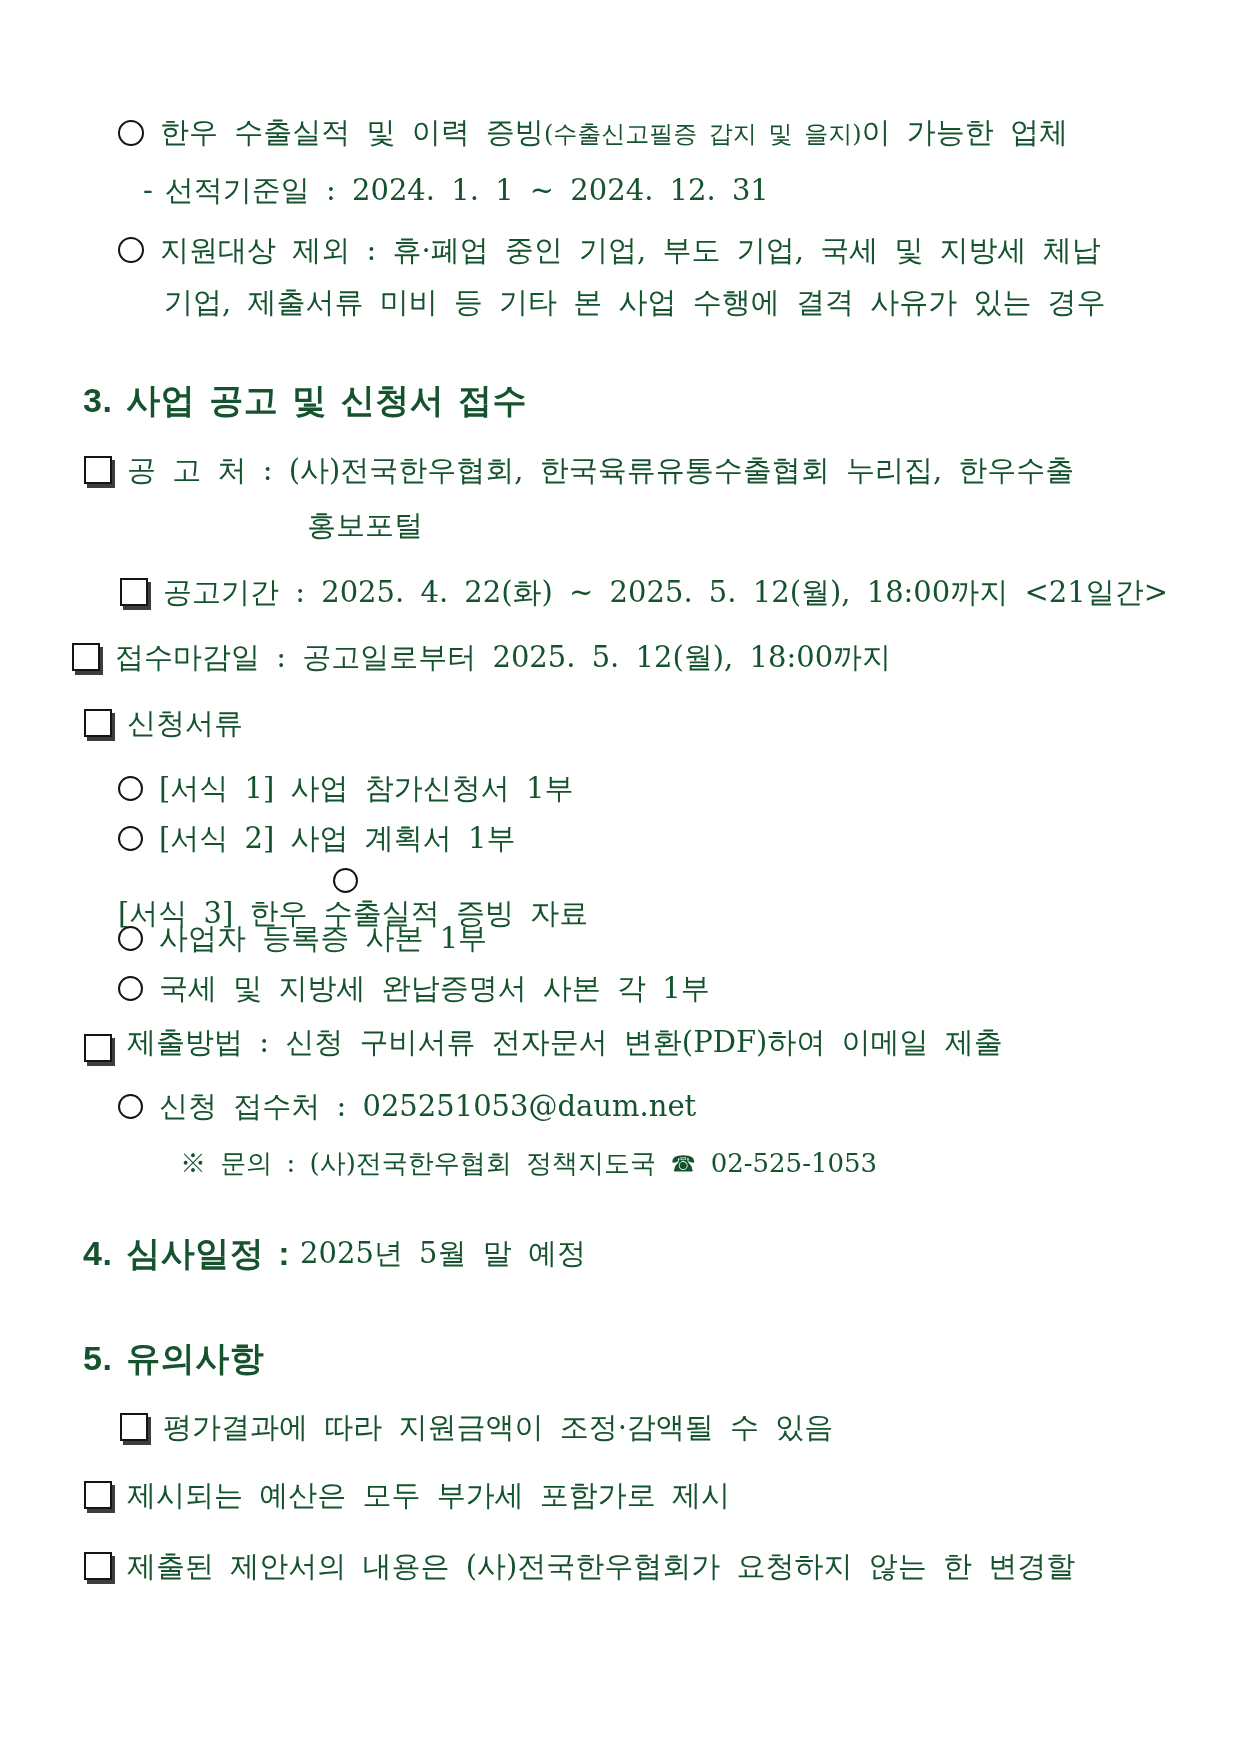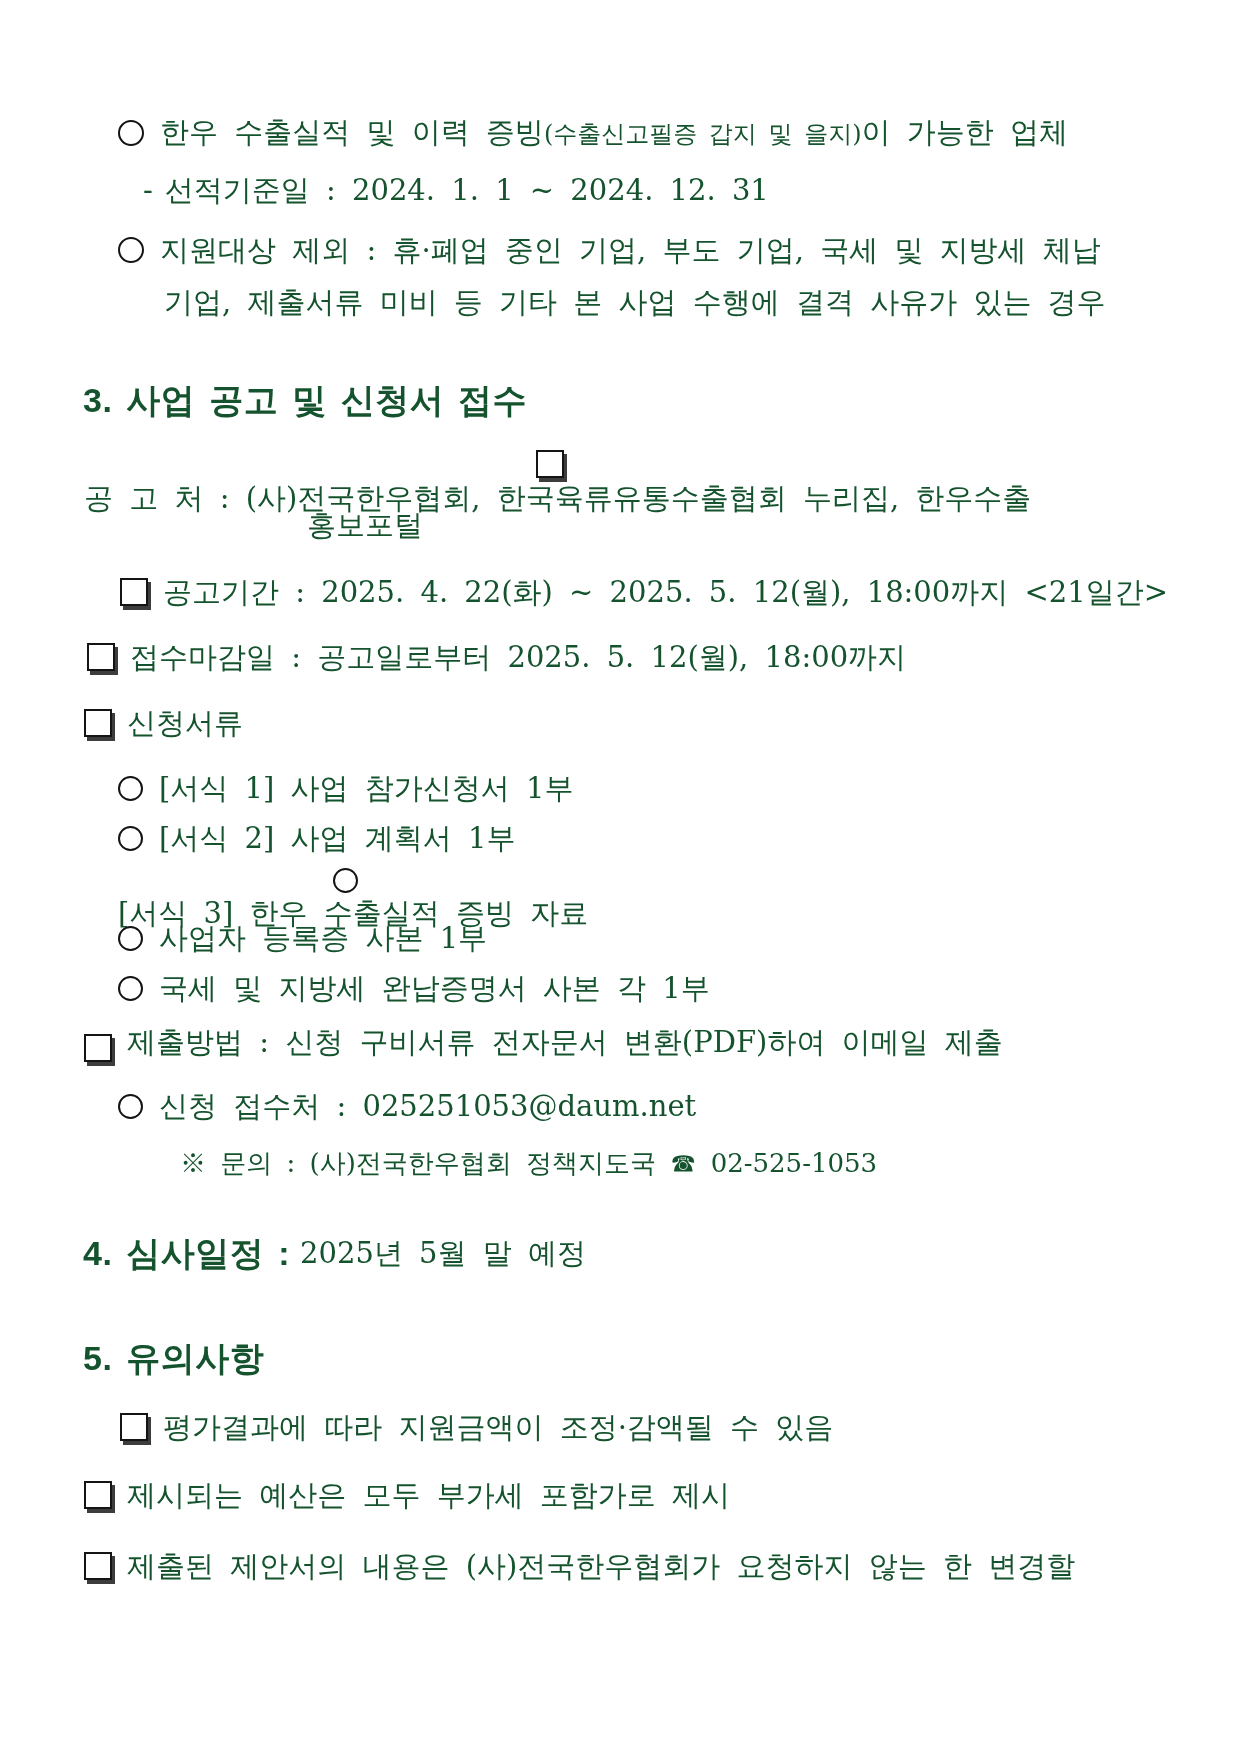--- a/index.html
+++ b/index.html
@@ -59,34 +59,34 @@
   </div>
 
   <div class="row" style="top:282px;left:164px;">
     <span>기업, 제출서류 미비 등 기타 본 사업 수행에 결격 사유가 있는 경우</span>
   </div>
 
   <div class="heading" style="top:378px;left:83px;">
     <span>3. 사업 공고 및 신청서 접수</span>
   </div>
 
-  <div class="row" style="top:450px;left:84px;flex-direction:column;">
+  <div class="row" style="top:450px;left:84px;">
     <span class="b-sq"></span>
     <span>공 고 처 : (사)전국한우협회, 한국육류유통수출협회 누리집, 한우수출</span>
   </div>
   <div class="row" style="top:505px;left:307px;">
     <span>홍보포털</span>
   </div>
 
   <div class="row" style="top:572px;left:84px;padding-left:36px;">
     <span class="b-sq"></span>
     <span>공고기간 : 2025. 4. 22(화) ~ 2025. 5. 12(월), 18:00까지 &lt;21일간&gt;</span>
   </div>
 
-  <div class="row" style="top:637px;left:87px;">
+  <div class="row" style="top:637px;left:72px;">
     <span class="b-sq"></span>
     <span>접수마감일 : 공고일로부터 2025. 5. 12(월), 18:00까지</span>
   </div>
 
   <div class="row" style="top:703px;left:84px;">
     <span class="b-sq"></span>
     <span>신청서류</span>
   </div>
 
   <div class="row" style="top:768px;left:118px;">

